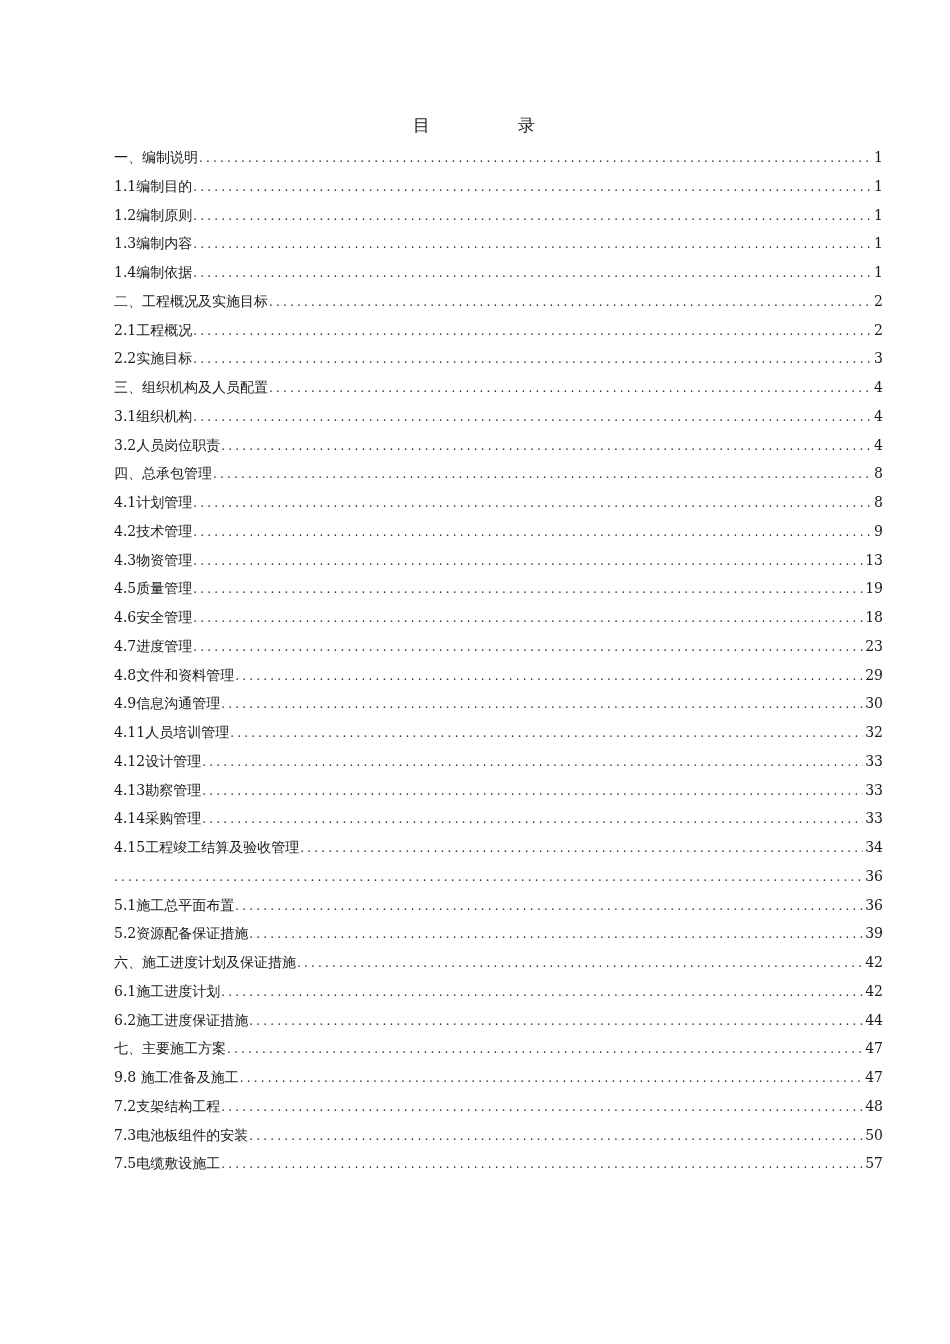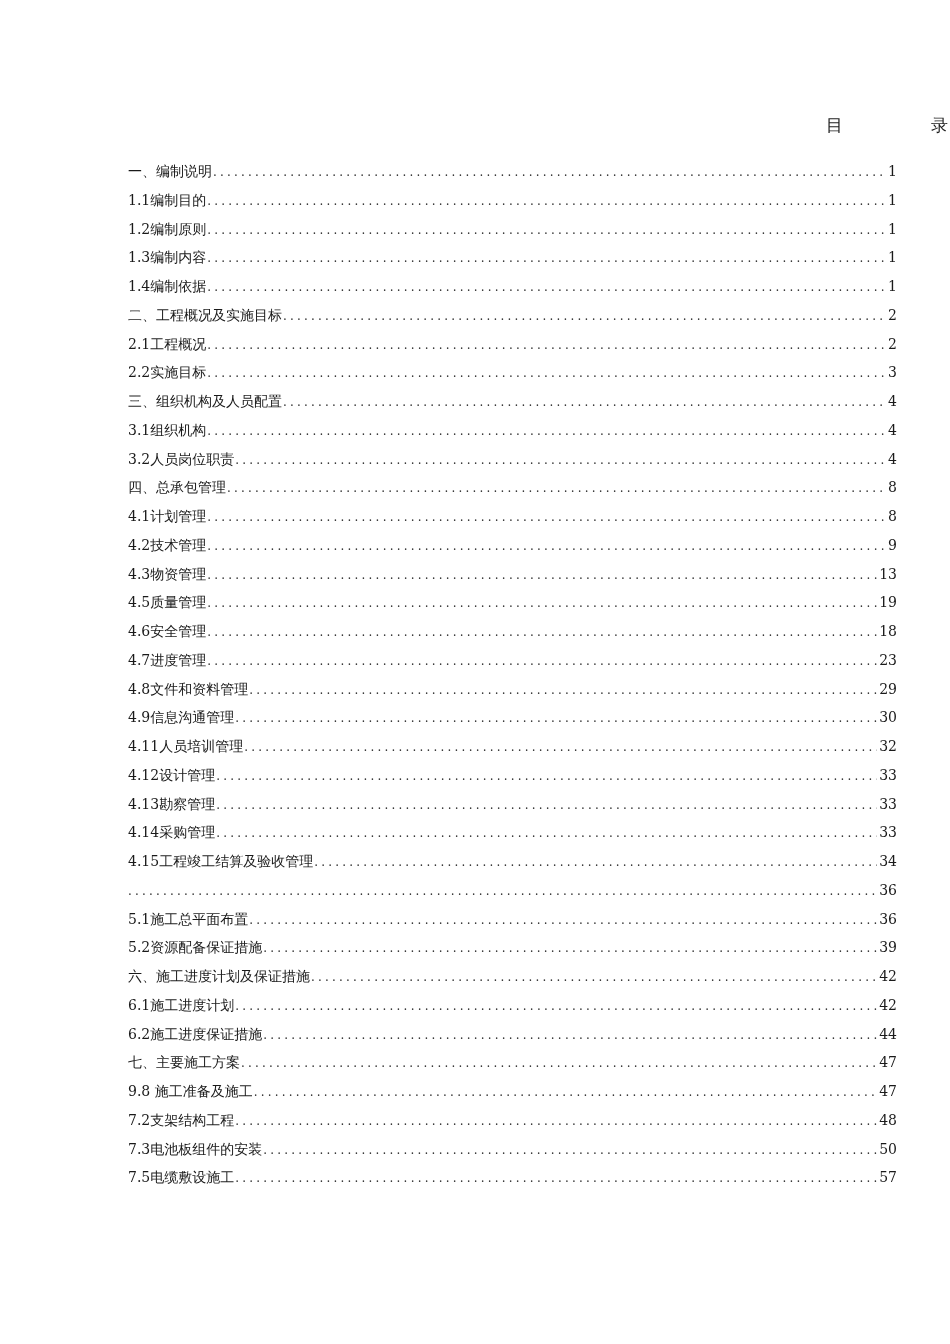--- a/index.html
+++ b/index.html
@@ -20,33 +20,33 @@
       left: 0; top: 0;
       width: 950px;
       height: 1344px;
       background: #ffffff;
     }
     .toc-title {
       position: absolute;
       top: 114px;
       left: 0;
       width: 948px;
-      text-align: right;
+      text-align: center;
       font-size: 17px;
       line-height: 22px;
       letter-spacing: 0;
     }
     .toc-title .t1 { display: inline-block; margin-right: 88px; }
     .toc-title .t2 { display: inline-block; }
     .toc-list {
       position: absolute;
       left: 114px;
       top: 146px;
       width: 769px;
-      margin: 14px;
+      margin: 0;
       padding: 0;
       list-style: none;
     }
     .toc-row {
       display: flex;
       align-items: baseline;
       height: 28.75px;
       line-height: 22px;
       font-size: 14px;
       white-space: nowrap;

